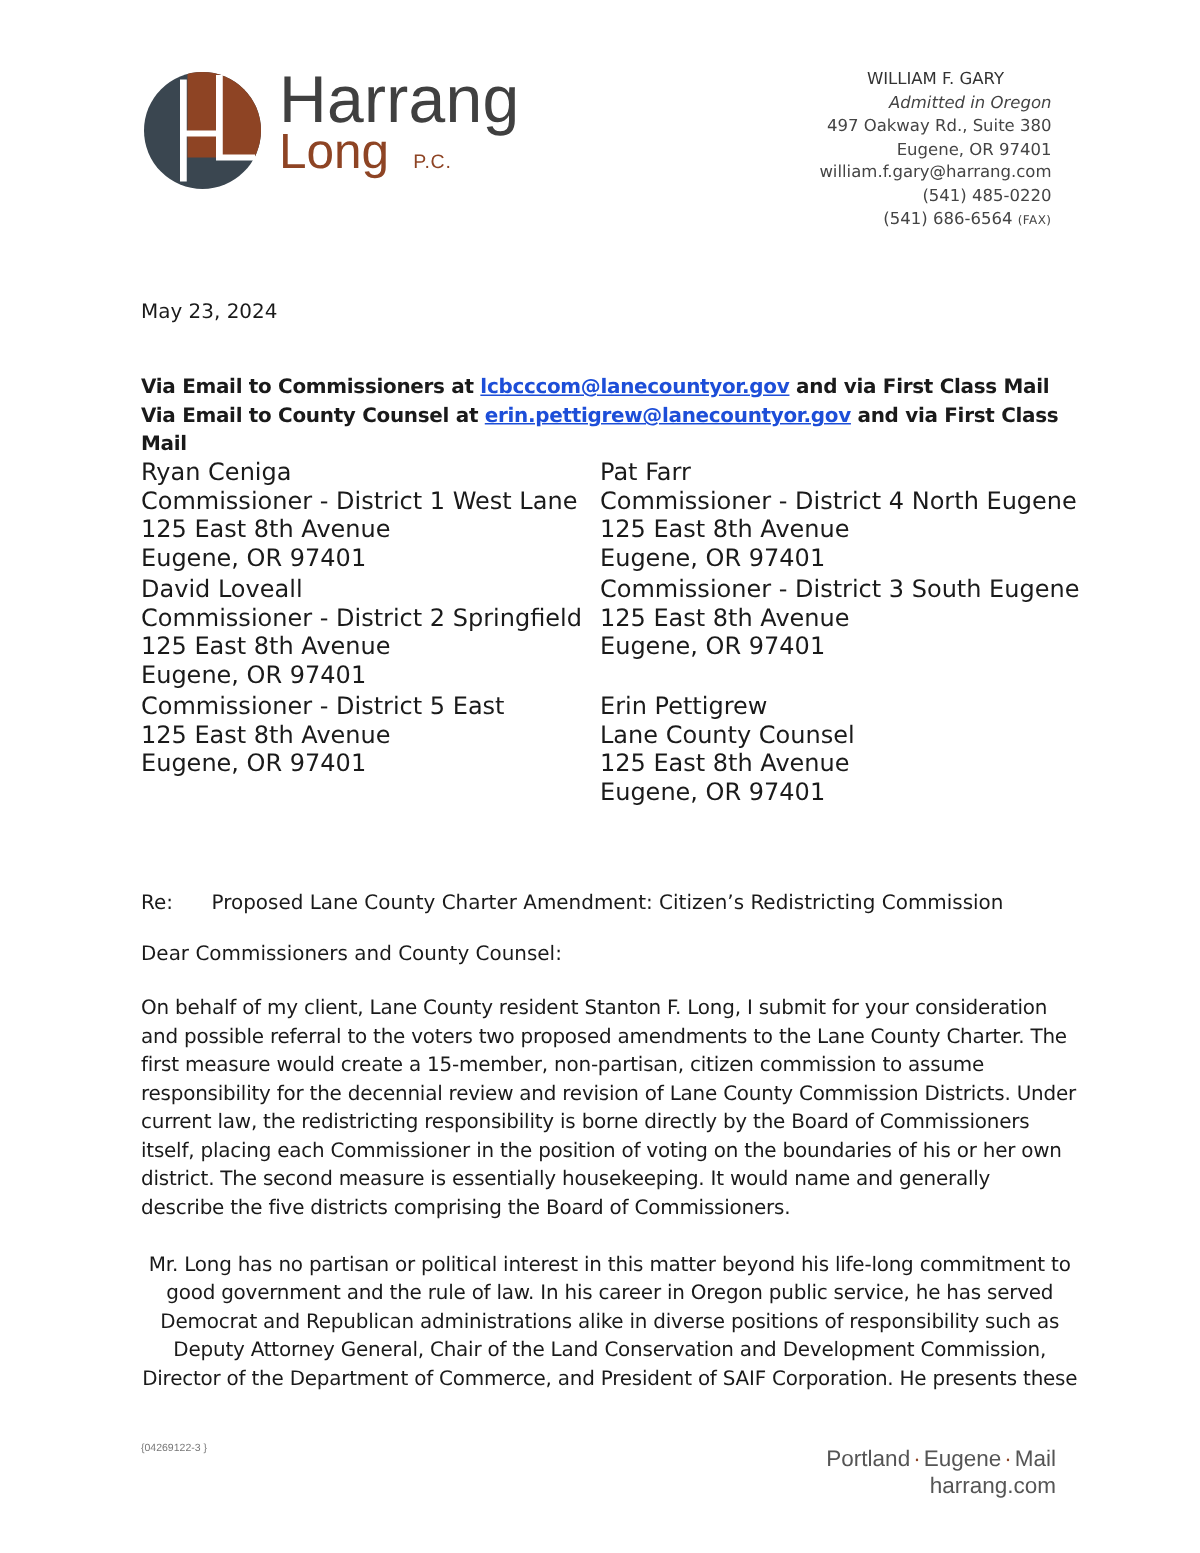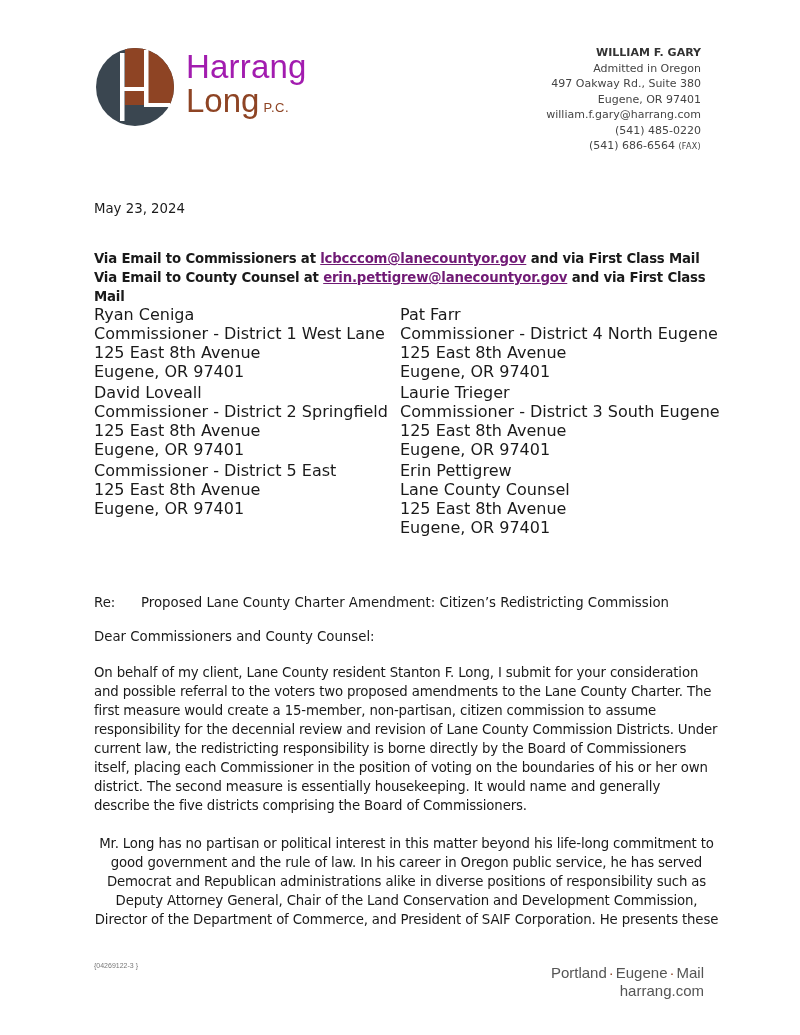--- a/index.html
+++ b/index.html
@@ -3,33 +3,33 @@
   <meta charset="utf-8">
   <style>
     html, body { margin: 0; padding: 0; background: #ffffff; }
     body {
       width: 800px; height: 1035px; position: relative; overflow: hidden;
       font-family: "DejaVu Sans", sans-serif; color: #1a1a1a;
     }
     .logo { position: absolute; left: 95px; top: 47px; width: 80px; height: 80px; }
     .logo svg { display: block; }
     .brand { position: absolute; left: 186px; top: 50px; font-family: "Liberation Sans", sans-serif; }
-    .brand .l1 { font-size: 33px; color: #a21caf; line-height: 34px; letter-spacing: 0.2px; }
+    .brand .l1 { font-size: 44px; color: #404040; line-height: 34px; letter-spacing: 0.2px; }
     .brand .l2 { font-size: 33px; color: #8e4424; line-height: 34px; }
-    .brand .pc { font-size: 13px; color: #8e4424; margin-left: 4px; letter-spacing: 0.5px; }
+    .brand .pc { font-size: 13px; color: #8e4424; margin-left: 16px; letter-spacing: 0.5px; }
 
     .lawyer { position: absolute; right: 99px; top: 45px; text-align: right; font-size: 11px; line-height: 15.5px; color: #444; font-family: "DejaVu Sans", sans-serif; }
-    .lawyer .name { font-weight: bold; color: #333; }
-    .lawyer .adm { }
+    .lawyer .name { font-weight: normal; color: #333; text-align: center; }
+    .lawyer .adm { font-style: italic; }
     .lawyer .fax { font-size: 8px; letter-spacing: 0.3px; }
 
     .content { position: absolute; left: 94px; width: 620px; font-size: 13.3px; line-height: 19px; }
     .date { top: 199px; }
     .via { top: 249px; font-weight: bold; font-size: 13.3px; line-height: 19px; letter-spacing: -0.2px; }
-    .via a { color: #701a75; text-decoration: underline; margin-top: 24px; }
+    .via a { color: #1d4ed8; text-decoration: underline; margin-top: 24px; }
 
     .addr-grid { position: absolute; left: 94px; top: 305px; width: 620px; display: grid; grid-template-columns: 306px 310px; row-gap: 2px; font-size: 16px; line-height: 19px; }
     .addr div { white-space: nowrap; }
 
     .re { top: 593px; display: flex; }
     .re .lbl { width: 47px; }
     .salute { top: 627px; }
     .para { text-align: left; font-size: 13.3px; line-height: 19px; letter-spacing: -0.15px; }
     .p1 { top: 663px; width: 625px; }
     .p2 { top: 834px; width: 625px; text-align: center; }
@@ -96,21 +96,20 @@
     <div>125 East 8th Avenue</div>
     <div>Eugene, OR 97401</div>
   </div>
   <div class="addr">
     <div>David Loveall</div>
     <div>Commissioner - District 2 Springfield</div>
     <div>125 East 8th Avenue</div>
     <div>Eugene, OR 97401</div>
   </div>
   <div class="addr">
-    <div>Laurie Trieger</div>
     <div>Commissioner - District 3 South Eugene</div>
     <div>125 East 8th Avenue</div>
     <div>Eugene, OR 97401</div>
   </div>
   <div class="addr">
     <div>Commissioner - District 5 East</div>
     <div>125 East 8th Avenue</div>
     <div>Eugene, OR 97401</div>
   </div>
   <div class="addr">

